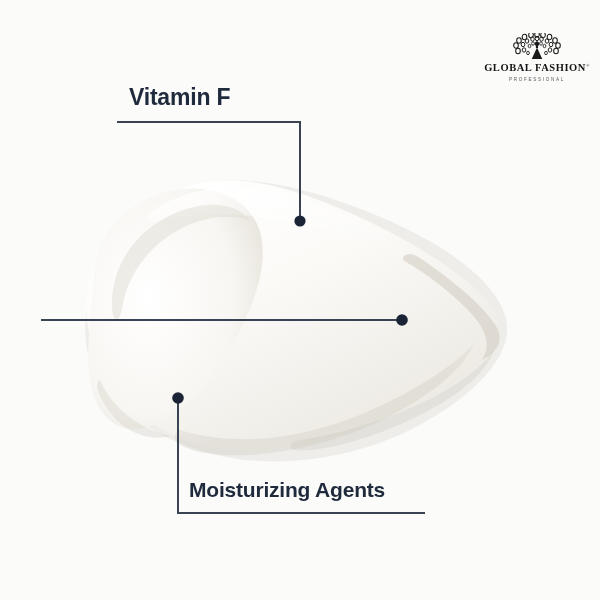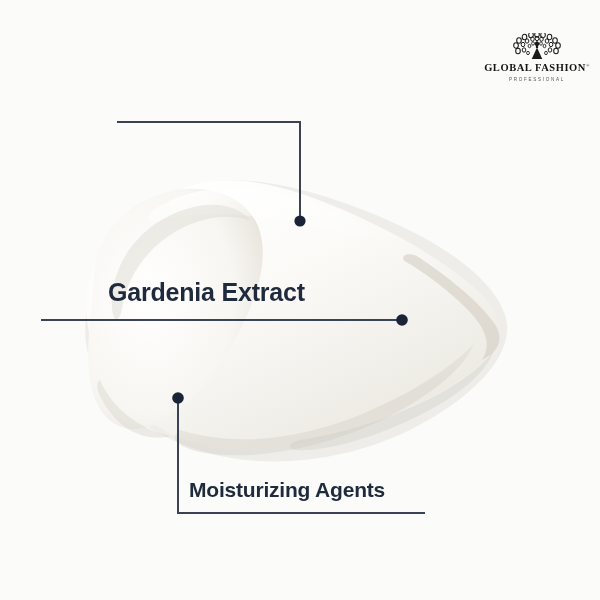--- a/index.html
+++ b/index.html
@@ -157,22 +157,22 @@
       <path d="M42,320 H396"></path>
       <path d="M178,404 V513 H424"></path>
     </g>
     <g fill="#1b2436">
       <circle cx="300" cy="221" r="5.6"></circle>
       <circle cx="402" cy="320" r="5.8"></circle>
       <circle cx="178" cy="398" r="5.8"></circle>
     </g>
   </svg>
 
-
-  <div class="callout-label" id="label-gardenia">Gardenia Extract</div>
+  <div class="callout-label" id="label-vitamin-f">Vitamin F</div>
+
 
   <div class="callout-label" id="label-moisturizing">Moisturizing Agents</div>
 
   <div id="brand-logo">
     <svg id="peacock-icon" viewBox="0 0 112 54" xmlns="http://www.w3.org/2000/svg" aria-hidden="true">
       <g fill="#1a1a1a">
 
         <g>
           <ellipse cx="18" cy="36" rx="4.6" ry="5.6" fill="none" stroke="#1a1a1a" stroke-width="2.1"></ellipse>
           <ellipse cx="14" cy="25" rx="4.6" ry="5.6" fill="none" stroke="#1a1a1a" stroke-width="2.1"></ellipse>

